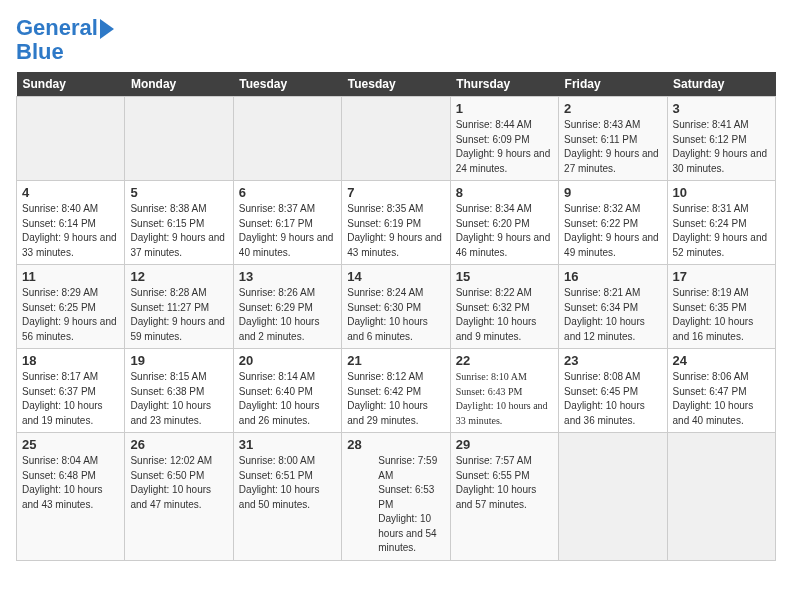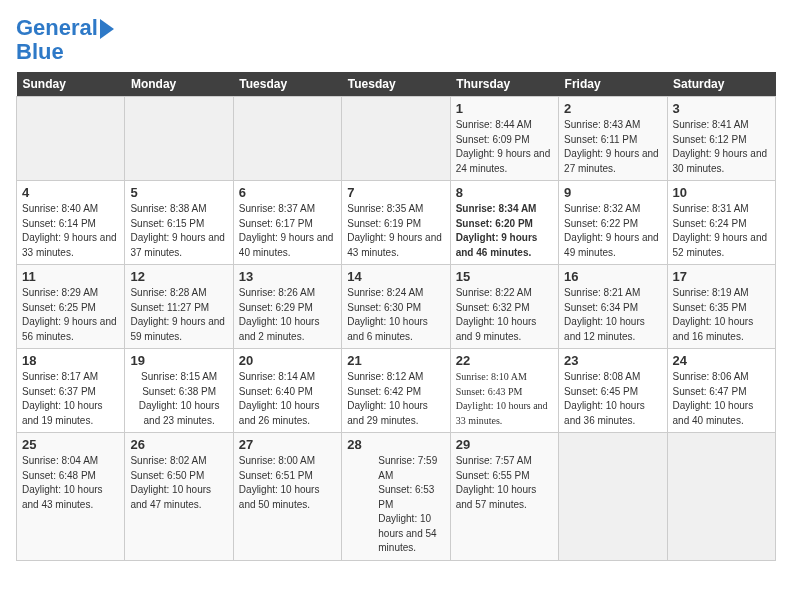--- a/index.html
+++ b/index.html
@@ -170,21 +170,21 @@
 Daylight: 9 hours and 40 minutes.</div>
         </td>
         <td>
           <span class="day-num">7</span>
           <div class="day-info" style="white-space: pre-line;">Sunrise: 8:35 AM
 Sunset: 6:19 PM
 Daylight: 9 hours and 43 minutes.</div>
         </td>
         <td>
           <span class="day-num">8</span>
-          <div class="day-info" style="white-space: pre-line; font-weight: bold;">Sunrise: 8:34 AM
+          <div class="day-info" style="white-space: pre-line;">Sunrise: 8:34 AM
 Sunset: 6:20 PM
 Daylight: 9 hours and 46 minutes.</div>
         </td>
         <td>
           <span class="day-num">9</span>
           <div class="day-info" style="white-space: pre-line;">Sunrise: 8:32 AM
 Sunset: 6:22 PM
 Daylight: 9 hours and 49 minutes.</div>
         </td>
         <td>
@@ -240,21 +240,21 @@
       </tr>
       <tr>
         <td>
           <span class="day-num">18</span>
           <div class="day-info" style="white-space: pre-line;">Sunrise: 8:17 AM
 Sunset: 6:37 PM
 Daylight: 10 hours and 19 minutes.</div>
         </td>
         <td>
           <span class="day-num">19</span>
-          <div class="day-info" style="white-space: pre-line; text-align: center;">Sunrise: 8:15 AM
+          <div class="day-info" style="white-space: pre-line;">Sunrise: 8:15 AM
 Sunset: 6:38 PM
 Daylight: 10 hours and 23 minutes.</div>
         </td>
         <td>
           <span class="day-num">20</span>
           <div class="day-info" style="white-space: pre-line;">Sunrise: 8:14 AM
 Sunset: 6:40 PM
 Daylight: 10 hours and 26 minutes.</div>
         </td>
         <td>
@@ -284,26 +284,26 @@
       </tr>
       <tr>
         <td>
           <span class="day-num">25</span>
           <div class="day-info" style="white-space: pre-line;">Sunrise: 8:04 AM
 Sunset: 6:48 PM
 Daylight: 10 hours and 43 minutes.</div>
         </td>
         <td>
           <span class="day-num">26</span>
-          <div class="day-info" style="white-space: pre-line;">Sunrise: 8:02 AM
+          <div class="day-info" style="white-space: pre-line;">Sunrise: 12:02 AM
 Sunset: 6:50 PM
 Daylight: 10 hours and 47 minutes.</div>
         </td>
         <td>
-          <span class="day-num">27</span>
+          <span class="day-num">31</span>
           <div class="day-info" style="white-space: pre-line;">Sunrise: 8:00 AM
 Sunset: 6:51 PM
 Daylight: 10 hours and 50 minutes.</div>
         </td>
         <td>
           <span class="day-num">28</span>
           <div class="day-info" style="white-space: pre-line; margin-left: 31px;">Sunrise: 7:59 AM
 Sunset: 6:53 PM
 Daylight: 10 hours and 54 minutes.</div>
         </td>

